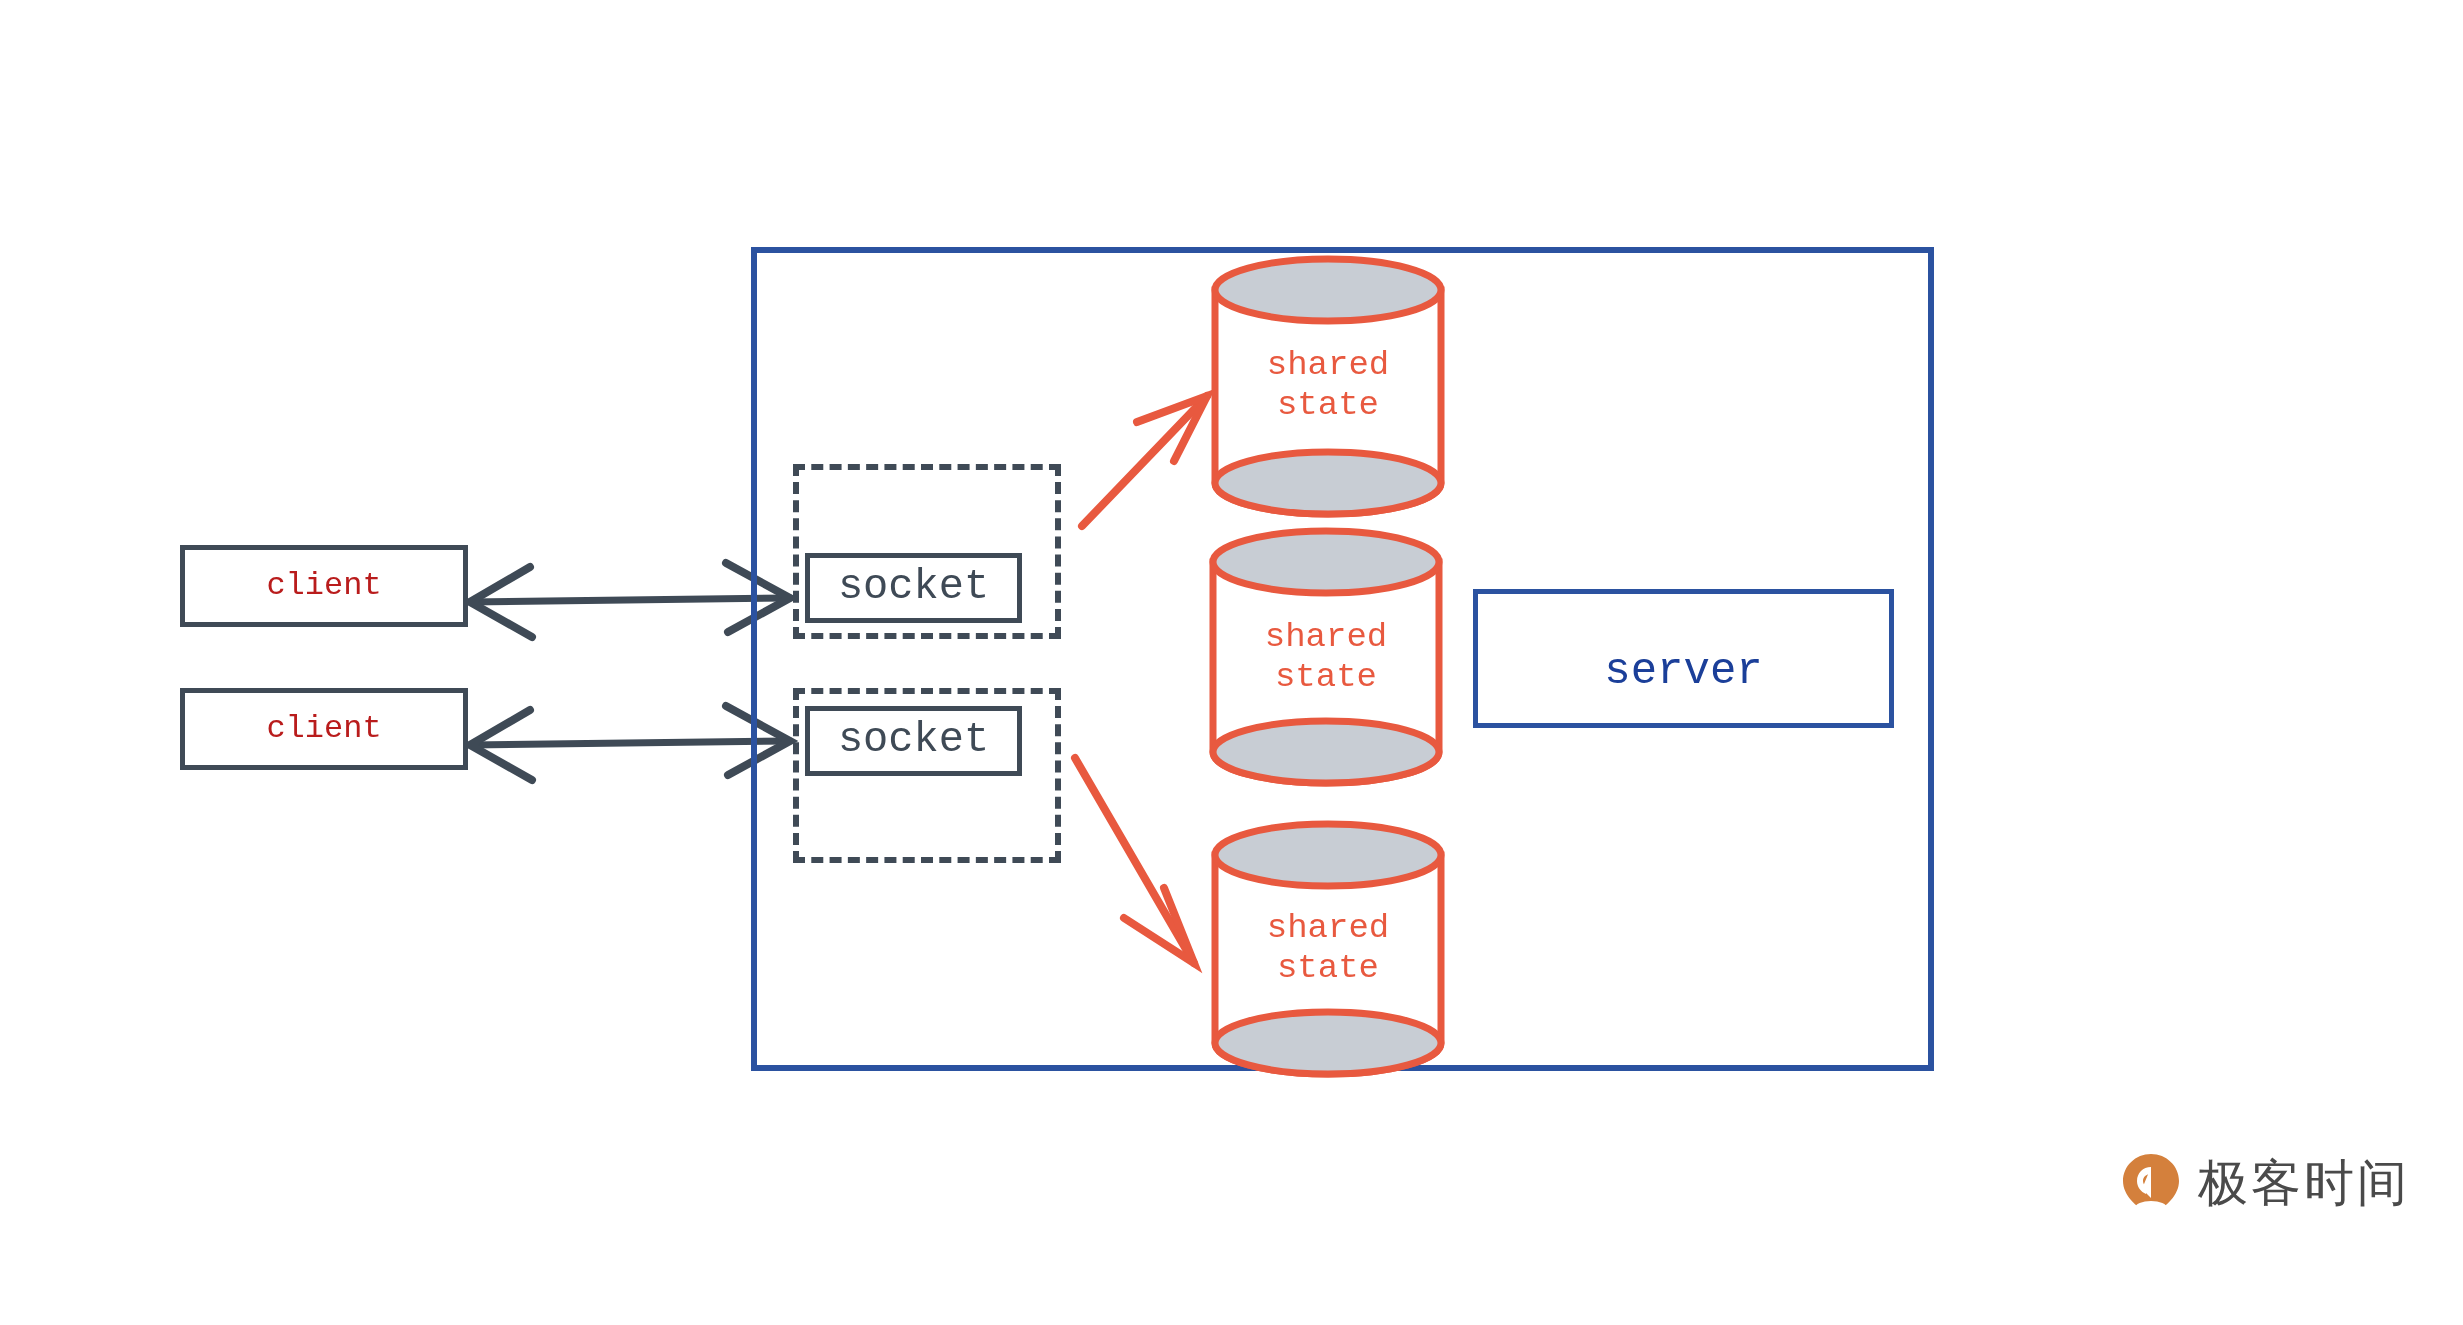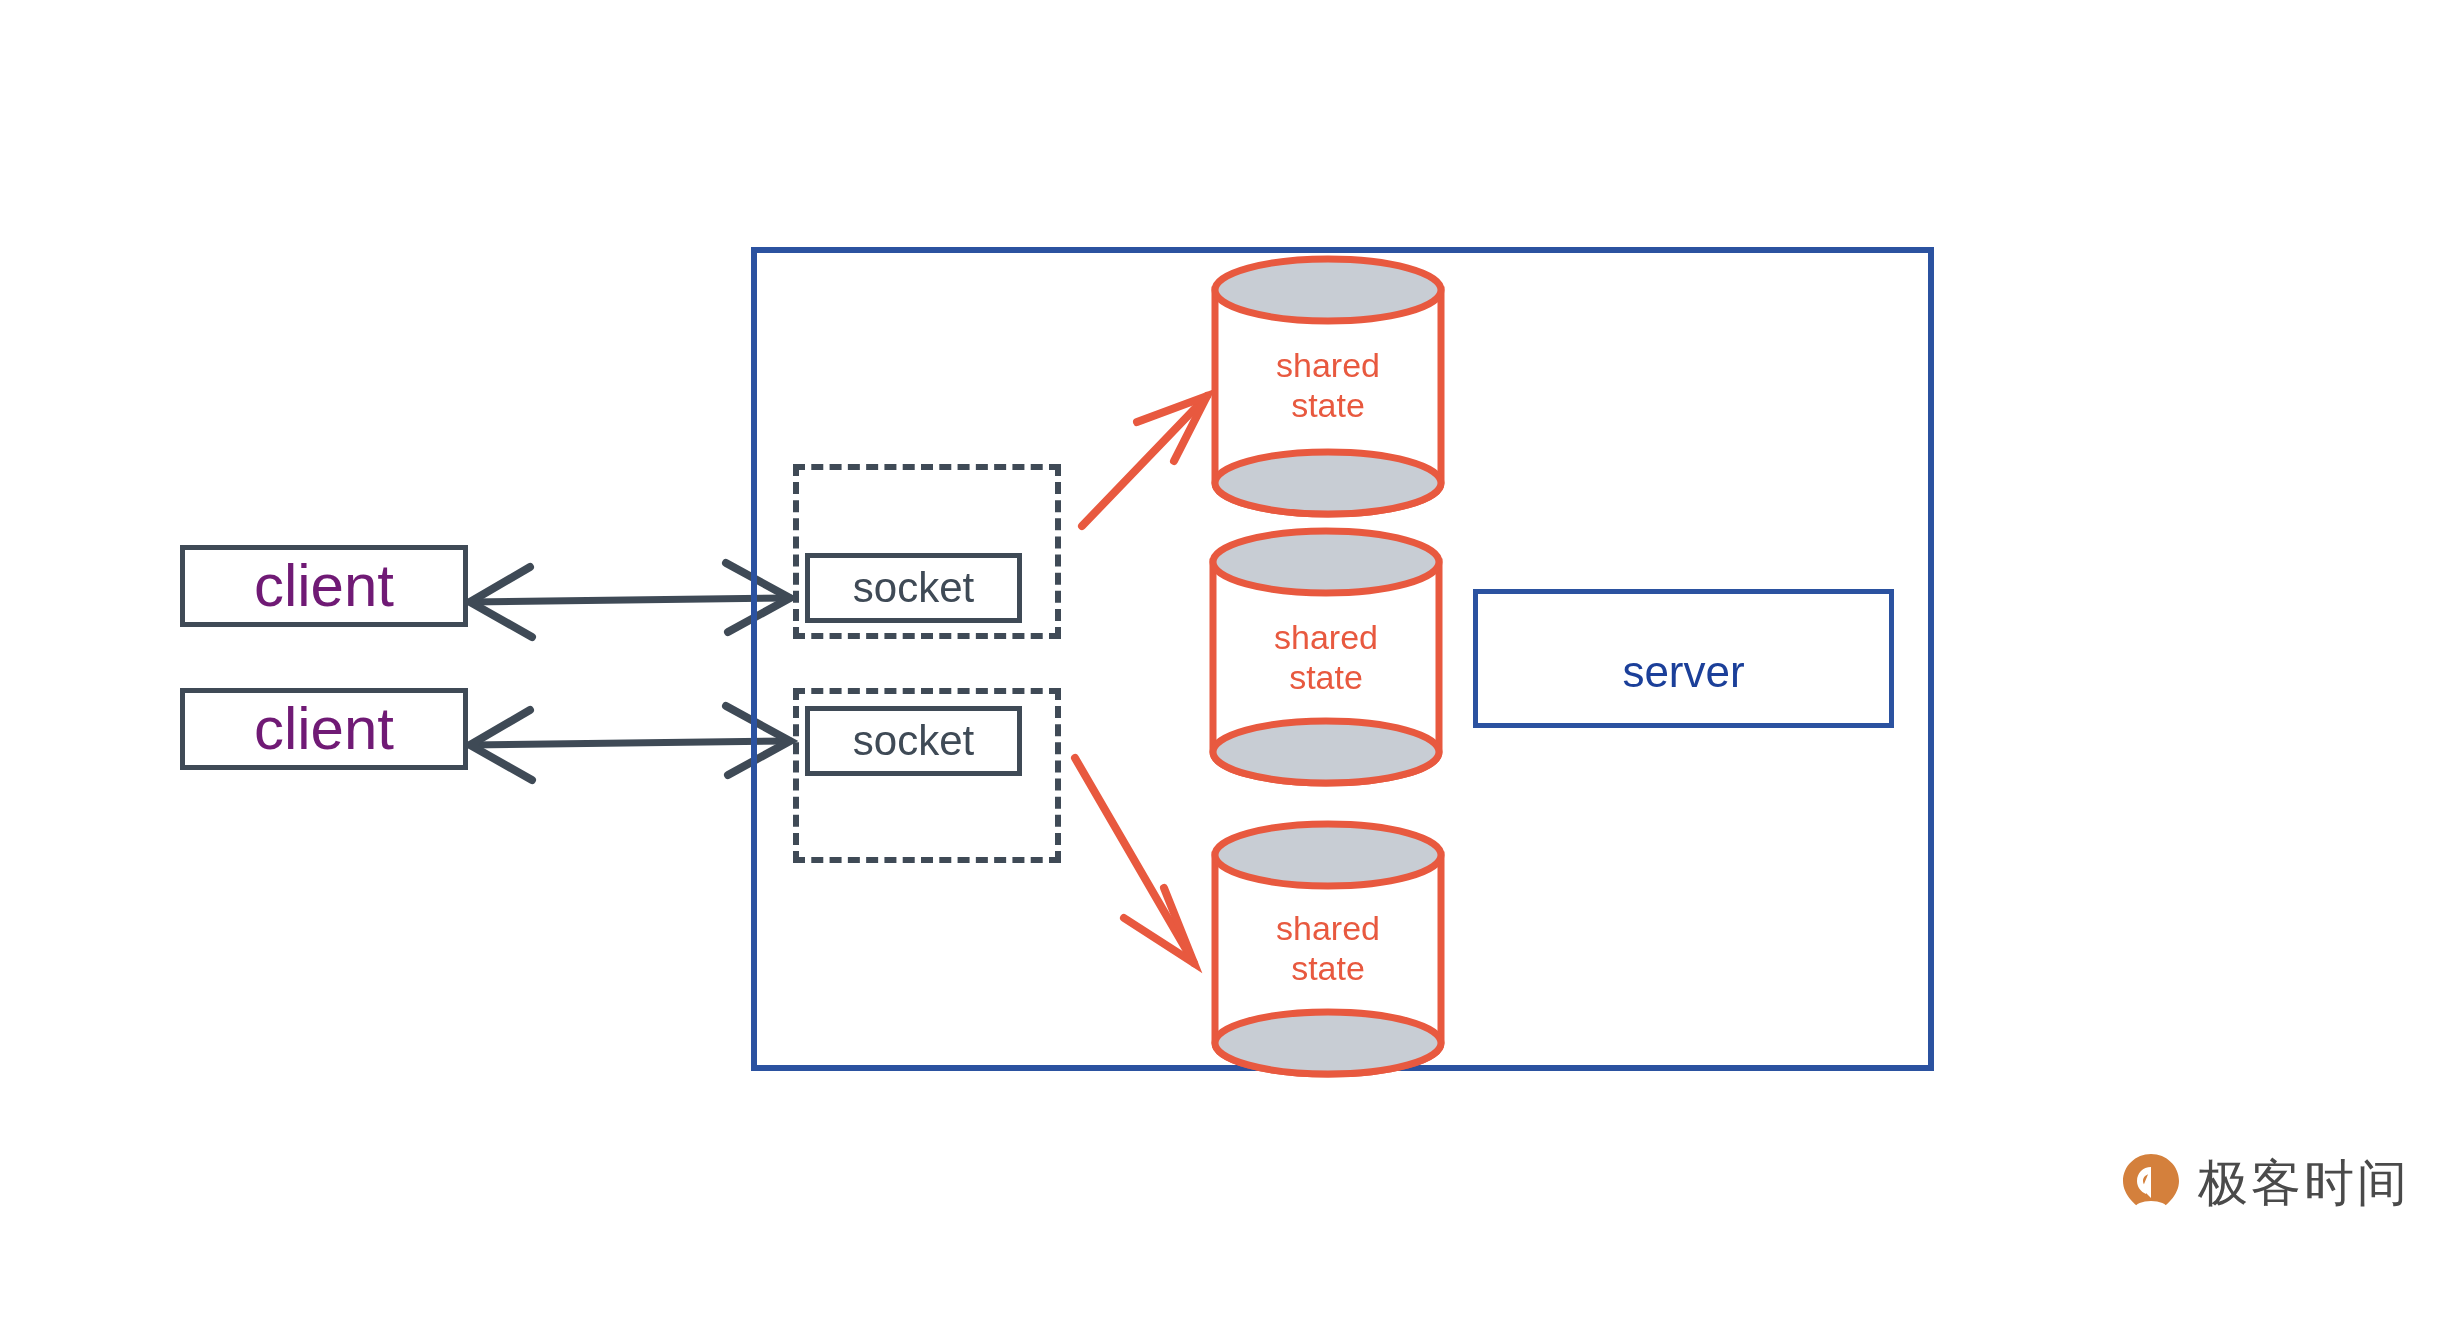--- a/index.html
+++ b/index.html
@@ -27,32 +27,33 @@
   
   .node-label {
     position: absolute;
     display: flex;
     align-items: center;
     justify-content: center;
     text-align: center;
     pointer-events: none;
     white-space: pre-line;
     line-height: 1.18;
+    font-family: Liberation Mono, monospace;
   }
 
   
   .client-box {
     position: absolute;
     box-sizing: border-box;
     background: #ffffff;
     border: 5px solid #3f4a56;
   }
   .client-text {
-    color: #701a75;
-    font-size: 60px;
+    color: #b91c1c;
+    font-size: 32px;
   }
 
   
   .socket-frame {
     position: absolute;
     box-sizing: border-box;
     background: transparent;
     border: 6px dashed #3f4a56;
   }
 

